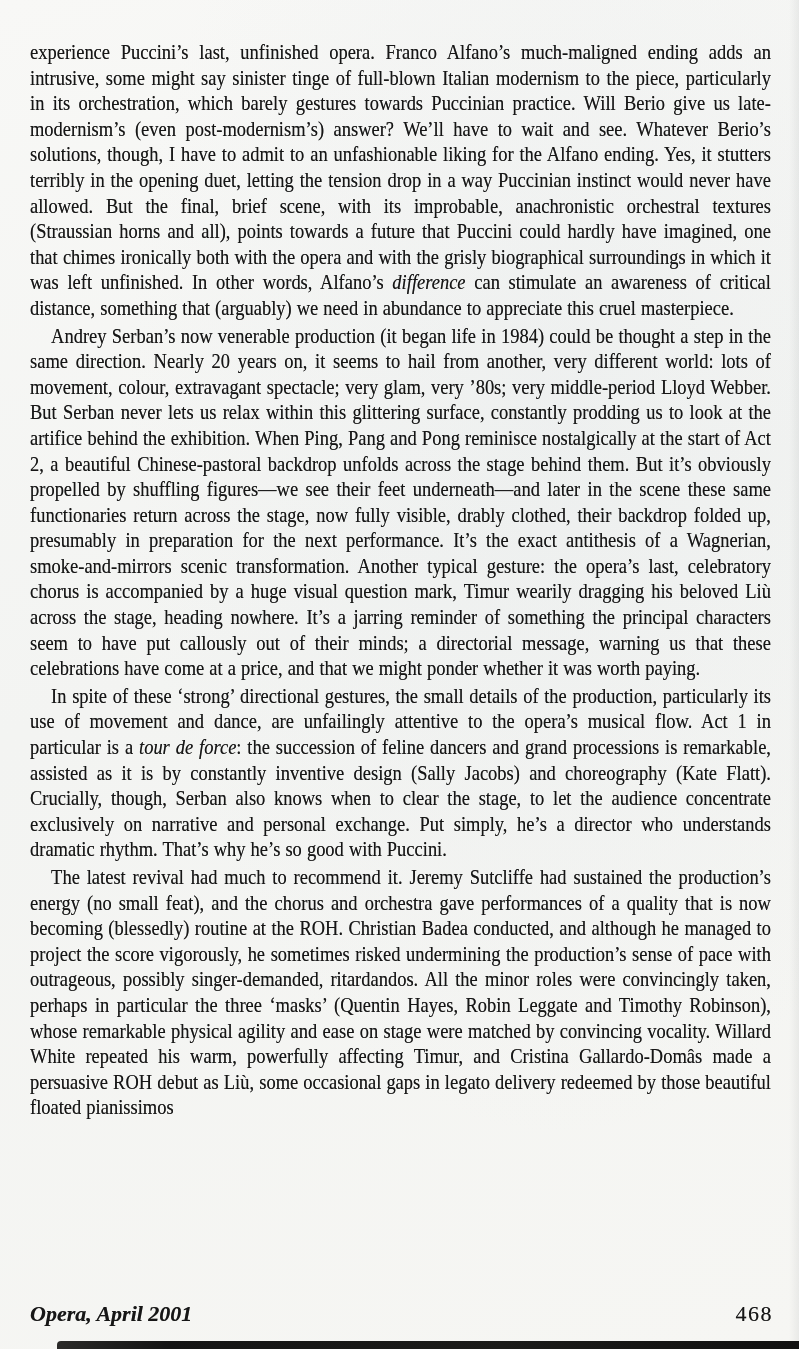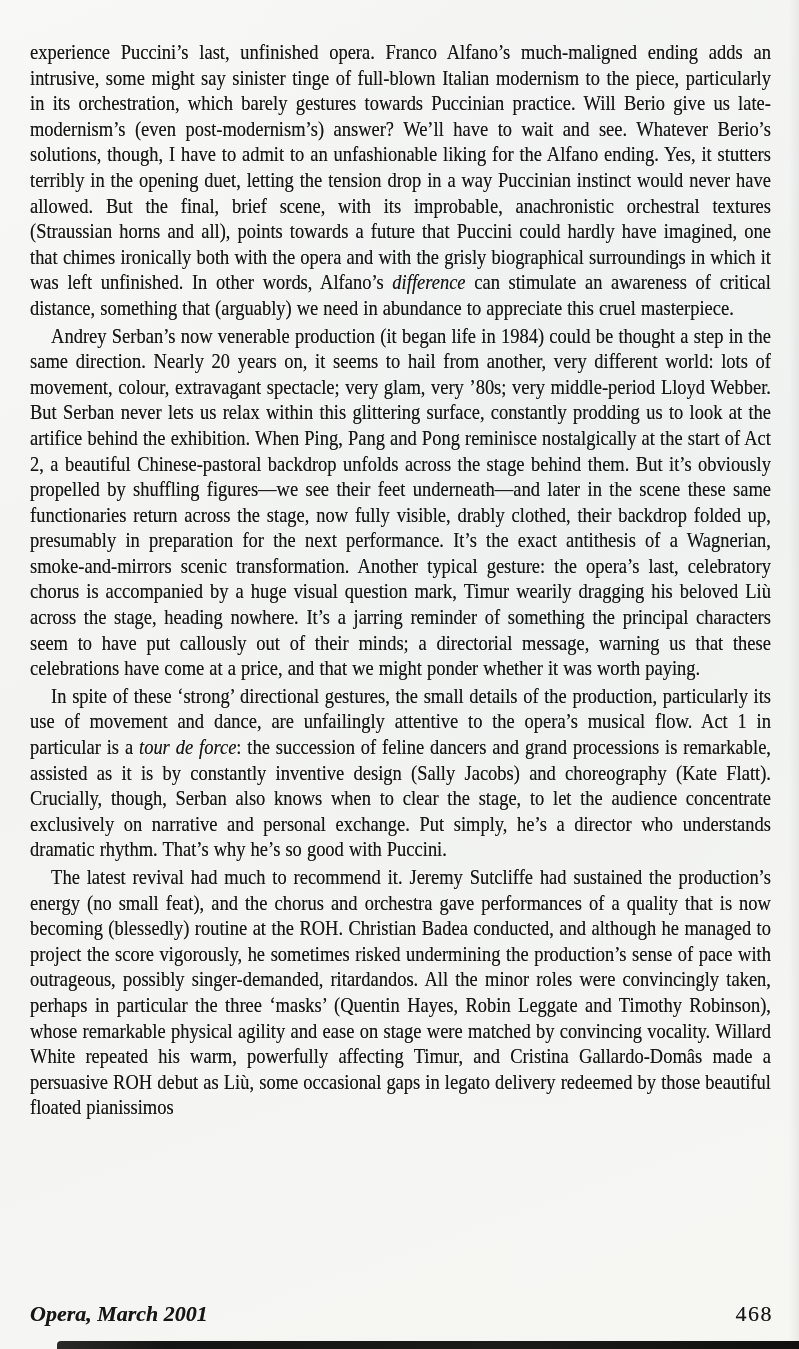--- a/index.html
+++ b/index.html
@@ -92,20 +92,20 @@
     <div class="scale-wrap">
 
     <p class="para"><span>experience Puccini’s last, unfinished opera. Franco Alfano’s much-maligned ending adds an intrusive, some might say sinister tinge of full-blown Italian modernism to the piece, particularly in its orchestration, which barely gestures towards Puccinian practice. Will Berio give us late-modernism’s (even post-modernism’s) answer? We’ll have to wait and see. Whatever Berio’s solutions, though, I have to admit to an unfashionable liking for the Alfano ending. Yes, it stutters terribly in the opening duet, letting the tension drop in a way Puccinian instinct would never have allowed. But the final, brief scene, with its improbable, anachronistic orchestral textures (Straussian horns and all), points towards a future that Puccini could hardly have imagined, one that chimes ironically both with the opera and with the grisly biographical surroundings in which it was left unfinished. In other words, Alfano’s </span><i>difference</i><span> can stimulate an awareness of critical distance, something that (arguably) we need in abundance to appreciate this cruel masterpiece.</span></p>
         <p class="para indent"><span>Andrey Serban’s now venerable production (it began life in 1984) could be thought a step in the same direction. Nearly 20 years on, it seems to hail from another, very different world: lots of movement, colour, extravagant spectacle; very glam, very ’80s; very middle-period Lloyd Webber. But Serban never lets us relax within this glittering surface, constantly prodding us to look at the artifice behind the exhibition. When Ping, Pang and Pong reminisce nostalgically at the start of Act 2, a beautiful Chinese-pastoral backdrop unfolds across the stage behind them. But it’s obviously propelled by shuffling figures—we see their feet underneath—and later in the scene these same functionaries return across the stage, now fully visible, drably clothed, their backdrop folded up, presumably in preparation for the next performance. It’s the exact antithesis of a Wagnerian, smoke-and-mirrors scenic transformation. Another typical gesture: the opera’s last, celebratory chorus is accompanied by a huge visual question mark, Timur wearily dragging his beloved Liù across the stage, heading nowhere. It’s a jarring reminder of something the principal characters seem to have put callously out of their minds; a directorial message, warning us that these celebrations have come at a price, and that we might ponder whether it was worth paying.</span></p>
         <p class="para indent"><span>In spite of these ‘strong’ directional gestures, the small details of the production, particularly its use of movement and dance, are unfailingly attentive to the opera’s musical flow. Act 1 in particular is a </span><i>tour de force</i><span>: the succession of feline dancers and grand processions is remarkable, assisted as it is by constantly inventive design (Sally Jacobs) and choreography (Kate Flatt). Crucially, though, Serban also knows when to clear the stage, to let the audience concentrate exclusively on narrative and personal exchange. Put simply, he’s a director who understands dramatic rhythm. That’s why he’s so good with Puccini.</span></p>
         <p class="para indent"><span>The latest revival had much to recommend it. Jeremy Sutcliffe had sustained the production’s energy (no small feat), and the chorus and orchestra gave performances of a quality that is now becoming (blessedly) routine at the ROH. Christian Badea conducted, and although he managed to project the score vigorously, he sometimes risked undermining the production’s sense of pace with outrageous, possibly singer-demanded, ritardandos. All the minor roles were convincingly taken, perhaps in particular the three ‘masks’ (Quentin Hayes, Robin Leggate and Timothy Robinson), whose remarkable physical agility and ease on stage were matched by convincing vocality. Willard White repeated his warm, powerfully affecting Timur, and Cristina Gallardo-Domâs made a persuasive ROH debut as Liù, some occasional gaps in legato delivery redeemed by those beautiful floated pianissimos</span></p>
       </div>
   </div>
 
   <div class="footer">
-    <span class="journal">Opera, March 2001</span>
+    <span class="journal">Opera, April 2001</span>
     <span class="pagenum">468</span>
   </div>
 
   <div class="edge-right"></div>
   <div class="edge-bar"></div>
 
 </div>
 
 </body></html>

